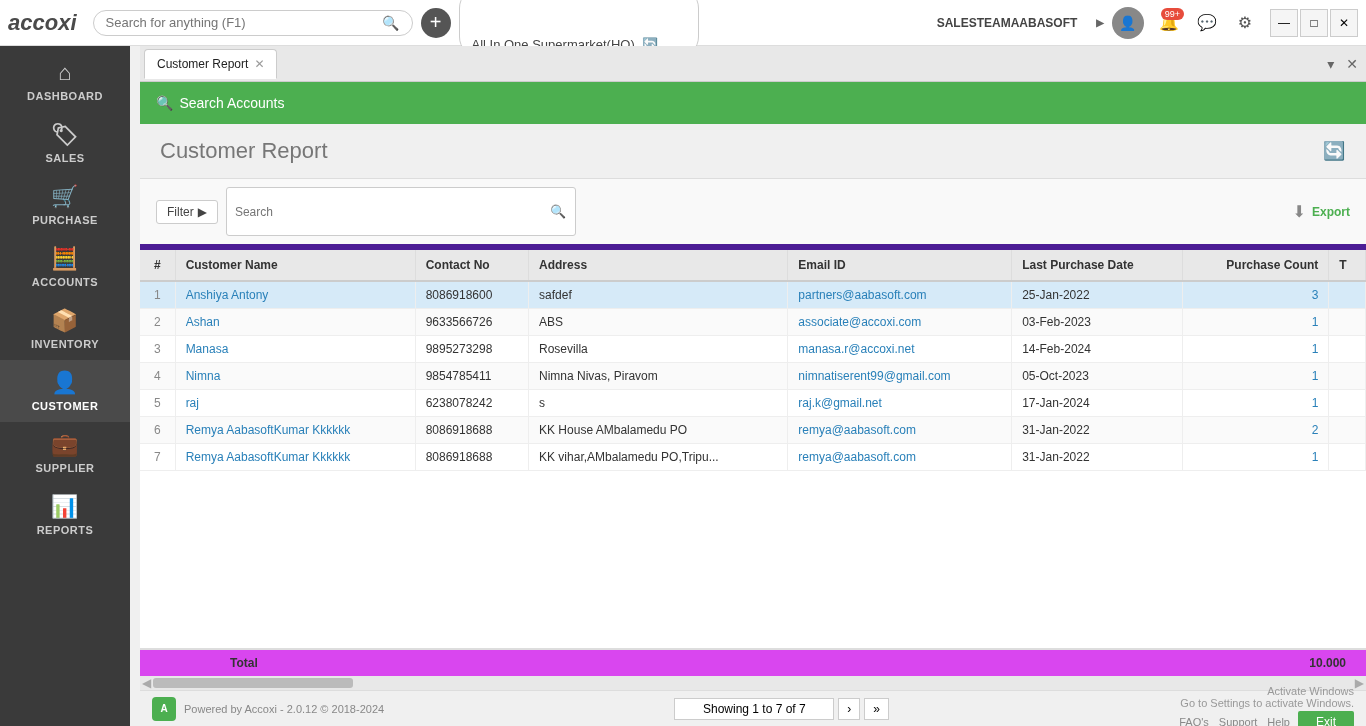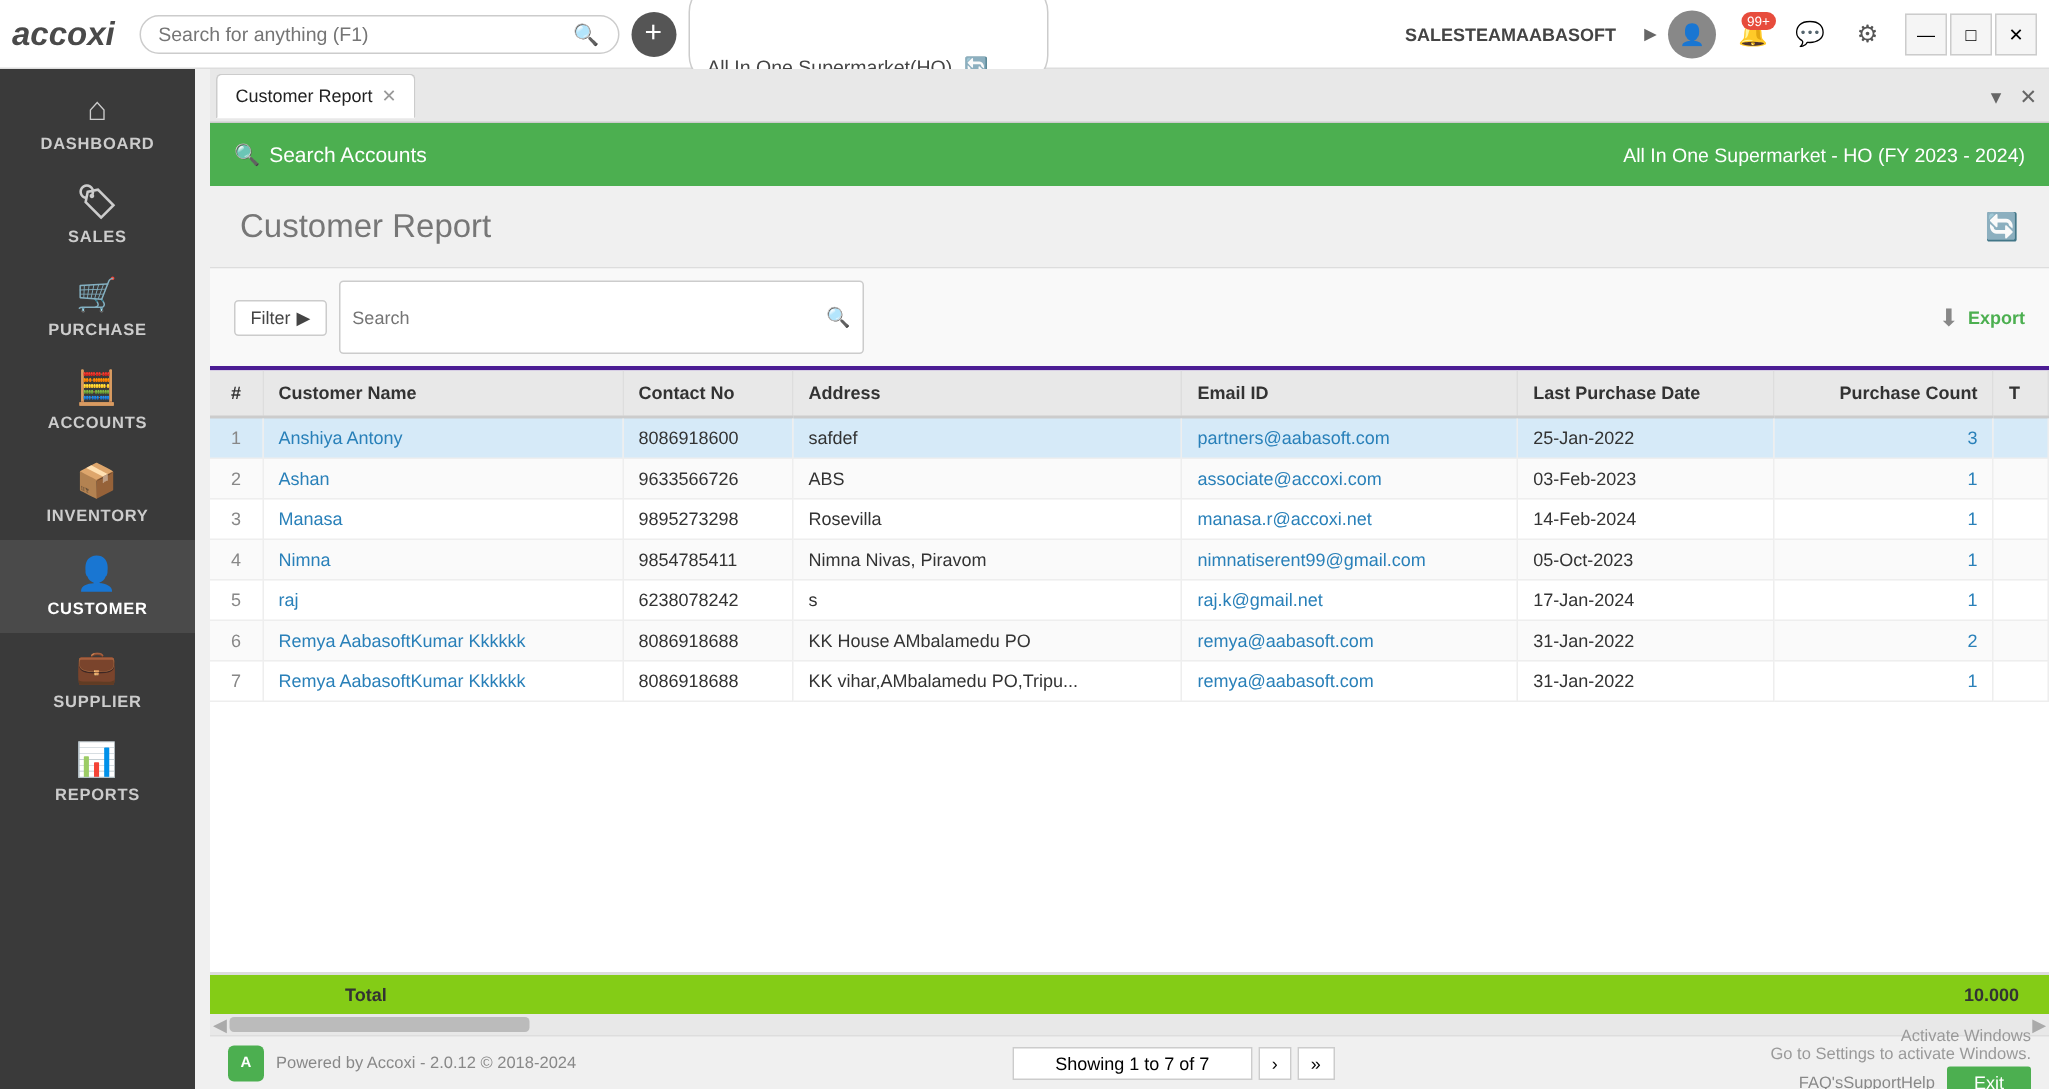--- a/index.html
+++ b/index.html
@@ -93,21 +93,21 @@
     .page-header {
       background: #f0f0f0; padding: 14px 20px; display: flex; align-items: center;
       justify-content: space-between; border-bottom: 1px solid #ddd;
     }
     .page-title { font-size: 22px; color: #777; font-weight: normal; }
     .refresh-btn { background: none; border: none; cursor: pointer; color: #888; font-size: 18px; }
 
     
     .filter-bar {
       display: flex; align-items: center; padding: 8px 16px; background: #f9f9f9;
-      border-bottom: 3px solid #4c1d95; gap: 8px;
+      border-bottom: 6px solid #4c1d95; gap: 8px;
     }
     .filter-btn {
       display: flex; align-items: center; gap: 4px; border: 1px solid #ccc;
       padding: 4px 10px; cursor: pointer; background: #fff; font-size: 12px; color: #444;
       border-radius: 3px;
     }
     .filter-search {
       display: flex; align-items: center; border: 1px solid #ccc; padding: 16px 8px;
       background: #fff; border-radius: 3px; flex: 1; max-width: 350px;
     }
@@ -130,21 +130,21 @@
     th.num { text-align: center; }
     td { padding: 6px 10px; border-right: 1px solid #eee; border-bottom: 1px solid #eee; color: #333; }
     td.num { text-align: center; color: #888; }
     tr.selected { background: #d6eaf8 !important; }
     tr:nth-child(even) { background: #fafafa; }
     td.link { color: #2980b9; cursor: pointer; }
     td.count { text-align: right; color: #2980b9; }
 
     
     .table-footer {
-      display: flex; align-items: center; background: #84cc16; border-top: 2px solid #ddd;
+      display: flex; align-items: center; background: #d946ef; border-top: 2px solid #ddd;
       padding: 6px 10px; font-size: 12px; font-weight: bold; color: #333; gap: 32px;
     }
     .footer-total-label { width: 310px; padding-left: 80px; }
     .footer-spacers { flex: 1; }
     .footer-count { text-align: right; padding-right: 10px; min-width: 130px; }
 
     
     .scroll-row { height: 14px; background: #e8e8e8; display: flex; align-items: center; }
     .scroll-thumb { height: 10px; background: #bbb; border-radius: 3px; margin: 0 2px; width: 200px; }
 
@@ -155,21 +155,21 @@
     }
     .powered-by { display: flex; align-items: center; gap: 8px; font-size: 11px; color: #888; }
     .powered-logo { width: 24px; height: 24px; background: #4caf50; border-radius: 4px; display: flex; align-items: center; justify-content: center; color: #fff; font-size: 10px; font-weight: bold; }
     .pagination { display: flex; align-items: center; gap: 4px; }
     .page-info { border: 1px solid #ccc; padding: 3px 10px; background: #fff; font-size: 12px; min-width: 160px; text-align: center; }
     .page-btn { border: 1px solid #ccc; background: #fff; padding: 3px 8px; cursor: pointer; font-size: 12px; }
 
     
     .win-activate { font-size: 11px; color: #999; text-align: right; }
     .bottom-right { display: flex; flex-direction: column; align-items: flex-end; gap: 2px; }
-    .bottom-links { display: flex; font-size: 11px; color: #888; }
+    .bottom-links { display: flex; gap: 10px; font-size: 11px; color: #888; }
     .exit-btn { background: #4caf50; color: #fff; border: none; padding: 4px 18px; cursor: pointer; font-size: 12px; border-radius: 2px; }
   </style>
 </head>
 <body>
 
 <div class="top-bar">
   <div class="logo">accoxi</div>
   <div class="search-bar">
     <input type="text" placeholder="Search for anything (F1)" style="">
     <span class="search-icon-top">🔍</span>
@@ -248,21 +248,20 @@
         <button class="tab-ctrl">▾</button>
         <button class="tab-ctrl">✕</button>
       </div>
     </div>
 
     <div class="green-header">
       <div class="search-accounts">
         <span>🔍</span>
         <span>Search Accounts</span>
       </div>
-      <span class="company-label">All In One Supermarket - HO (FY 2023 - 2024)</span>
     </div>
 
     <div class="content">
 
       <div class="page-header">
         <h1 class="page-title">Customer Report</h1>
         <button class="refresh-btn">🔄</button>
       </div>
 
       <div class="filter-bar">

